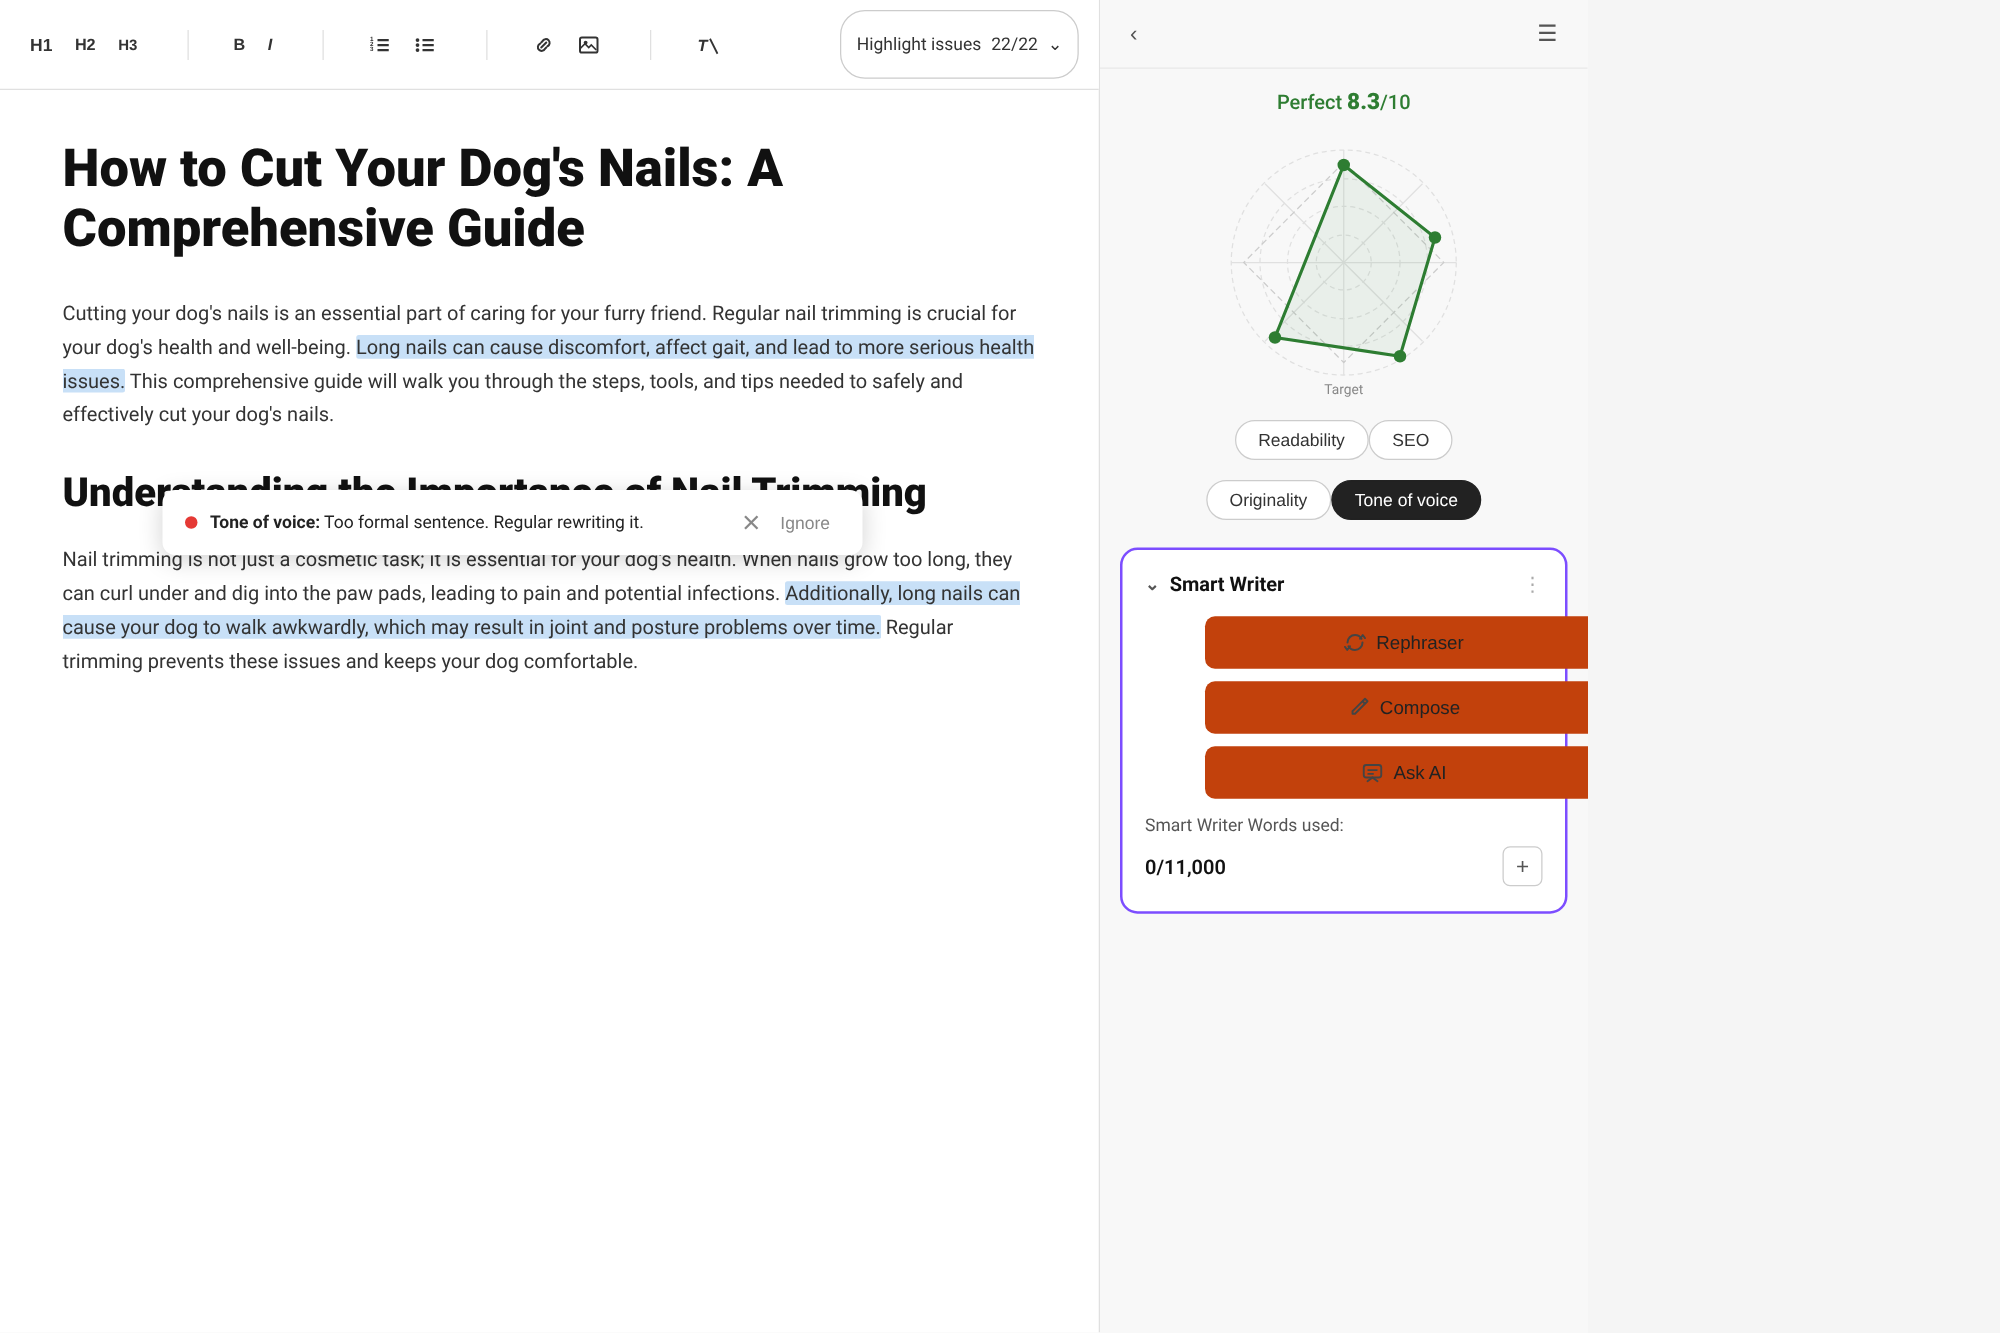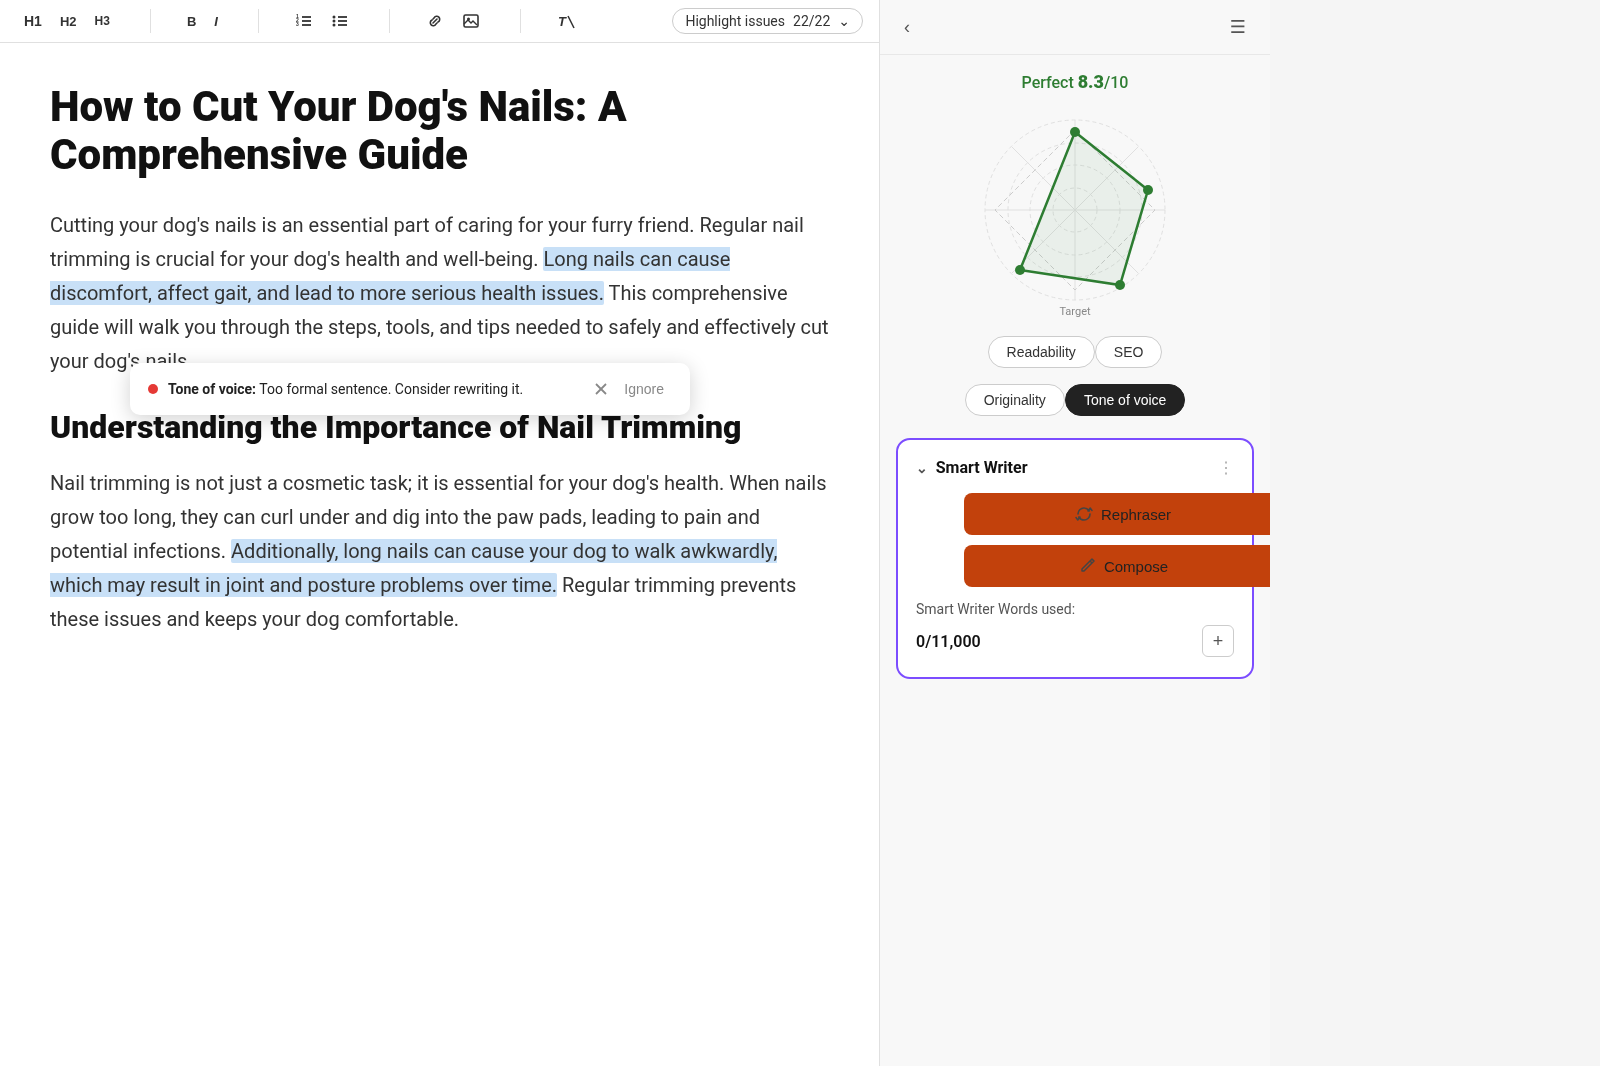--- a/index.html
+++ b/index.html
@@ -61,21 +61,21 @@
     .toolbar-btn.h1 { font-size: 14px; }
     .toolbar-btn.h2 { font-size: 13px; }
     .toolbar-btn.h3 { font-size: 12px; }
 
     .highlight-dropdown {
       margin-left: auto;
       display: flex;
       align-items: center;
       border: 1.5px solid #ccc;
       border-radius: 20px;
-      padding: 4px 12px;
+      padding: 18px 12px;
       cursor: pointer;
       font-size: 14px;
       color: #333;
       gap: 8px;
       background: #fff;
     }
 
     .editor-content {
       flex: 1;
       padding: 40px 50px;
@@ -94,21 +94,21 @@
     .editor-content h2 {
       font-size: 32px;
       font-weight: 900;
       color: #111;
       line-height: 1.2;
       margin-bottom: 20px;
       margin-top: 30px;
     }
 
     .editor-content p {
-      font-size: 20px;
+      font-size: 16px;
       color: #333;
       line-height: 1.7;
       margin-bottom: 20px;
     }
 
     .highlight-blue {
       background-color: #c8e0f7;
       border-radius: 2px;
     }
 
@@ -400,21 +400,21 @@
       <span>⌄</span>
     </div>
   </div>
 
   <div class="editor-content">
 
     <div class="tone-tooltip">
       <span class="tone-dot"></span>
       <span class="tone-tooltip-text">
         <strong>Tone of voice:</strong>
-        <span>Too formal sentence. Consider rewriting it.</span>
+        <span>Too formal sentence. Regular rewriting it.</span>
       </span>
       <button class="ignore-btn">
         <svg width="14" height="14" viewBox="0 0 14 14" fill="none">
           <line x1="2" y1="2" x2="12" y2="12" stroke="#888" stroke-width="1.8"></line>
           <line x1="12" y1="2" x2="2" y2="12" stroke="#888" stroke-width="1.8"></line>
         </svg>
         <span>Ignore</span>
       </button>
     </div>
 
@@ -504,20 +504,29 @@
     </button>
 
     <button class="smart-writer-btn">
       <svg width="18" height="18" viewBox="0 0 18 18" fill="none">
         <path d="M14 2l2 2-10 10H4v-2L14 2z" stroke="#444" stroke-width="1.5" stroke-linecap="round" stroke-linejoin="round"></path>
         <line x1="12" y1="4" x2="14" y2="6" stroke="#444" stroke-width="1.5"></line>
       </svg>
       <span>Compose</span>
     </button>
 
+    <button class="smart-writer-btn">
+      <svg width="18" height="18" viewBox="0 0 18 18" fill="none">
+        <rect x="2" y="3" width="14" height="10" rx="2" stroke="#444" stroke-width="1.5"></rect>
+        <polyline points="5,16 9,13 13,16" fill="none" stroke="#444" stroke-width="1.5" stroke-linecap="round"></polyline>
+        <line x1="5" y1="7" x2="13" y2="7" stroke="#444" stroke-width="1.4"></line>
+        <line x1="5" y1="10" x2="10" y2="10" stroke="#444" stroke-width="1.4"></line>
+      </svg>
+      <span>Ask AI</span>
+    </button>
 
     <div class="words-label">Smart Writer Words used:</div>
     <div class="words-count-row">
       <span class="words-count">0/11,000</span>
       <button class="plus-btn">+</button>
     </div>
   </div>
 
 </div>
 

